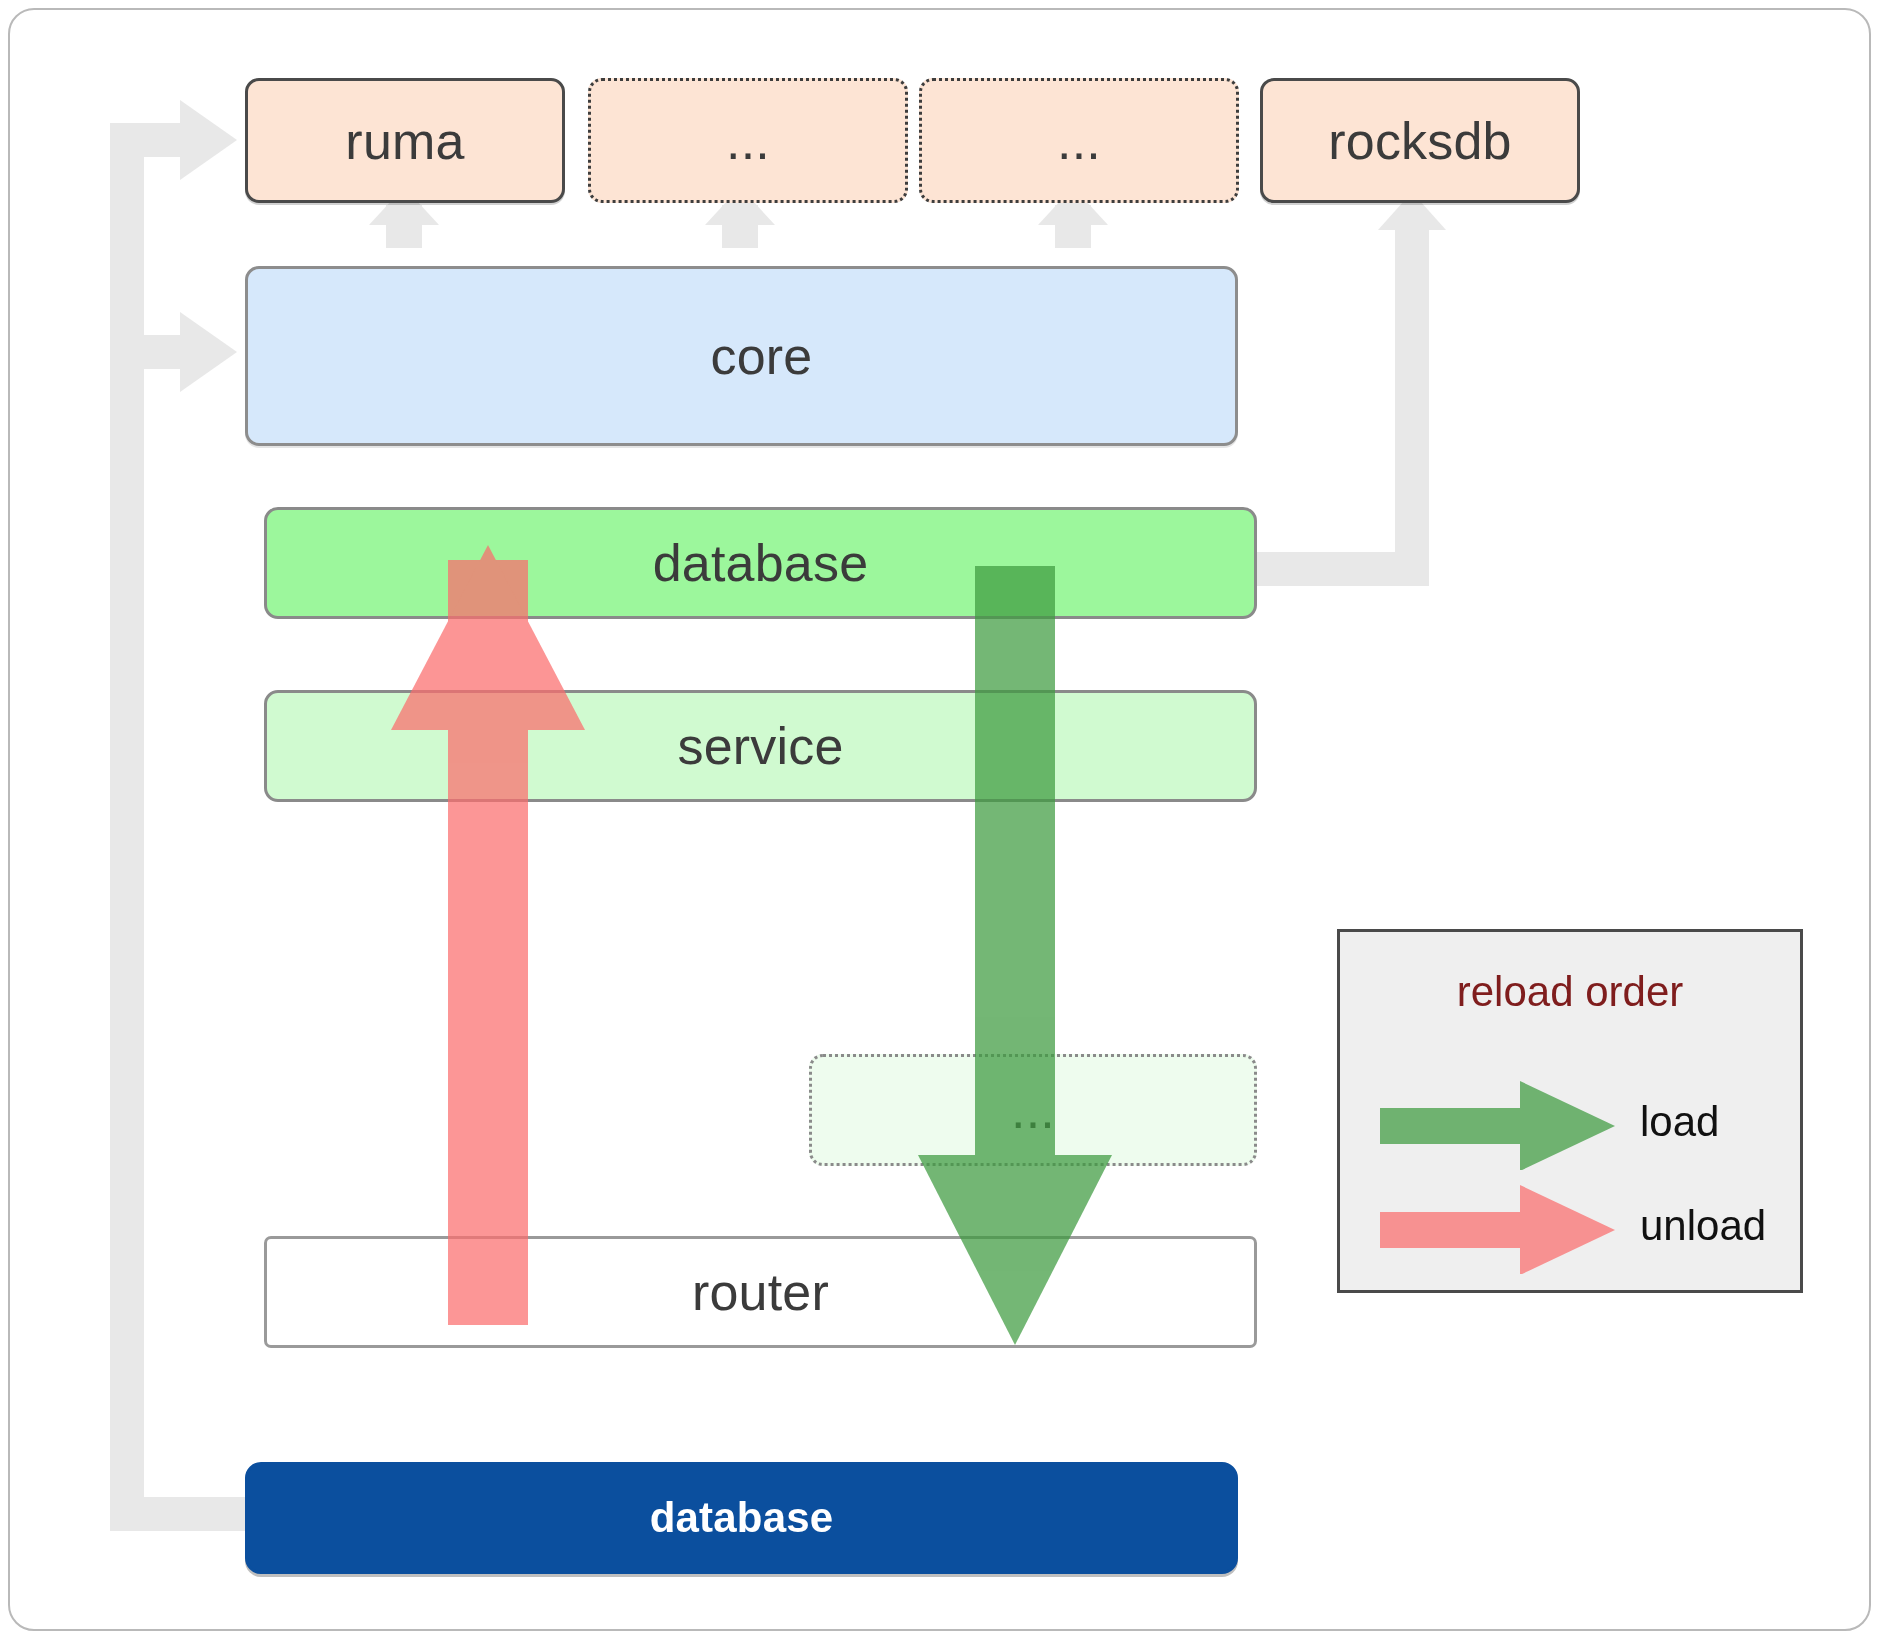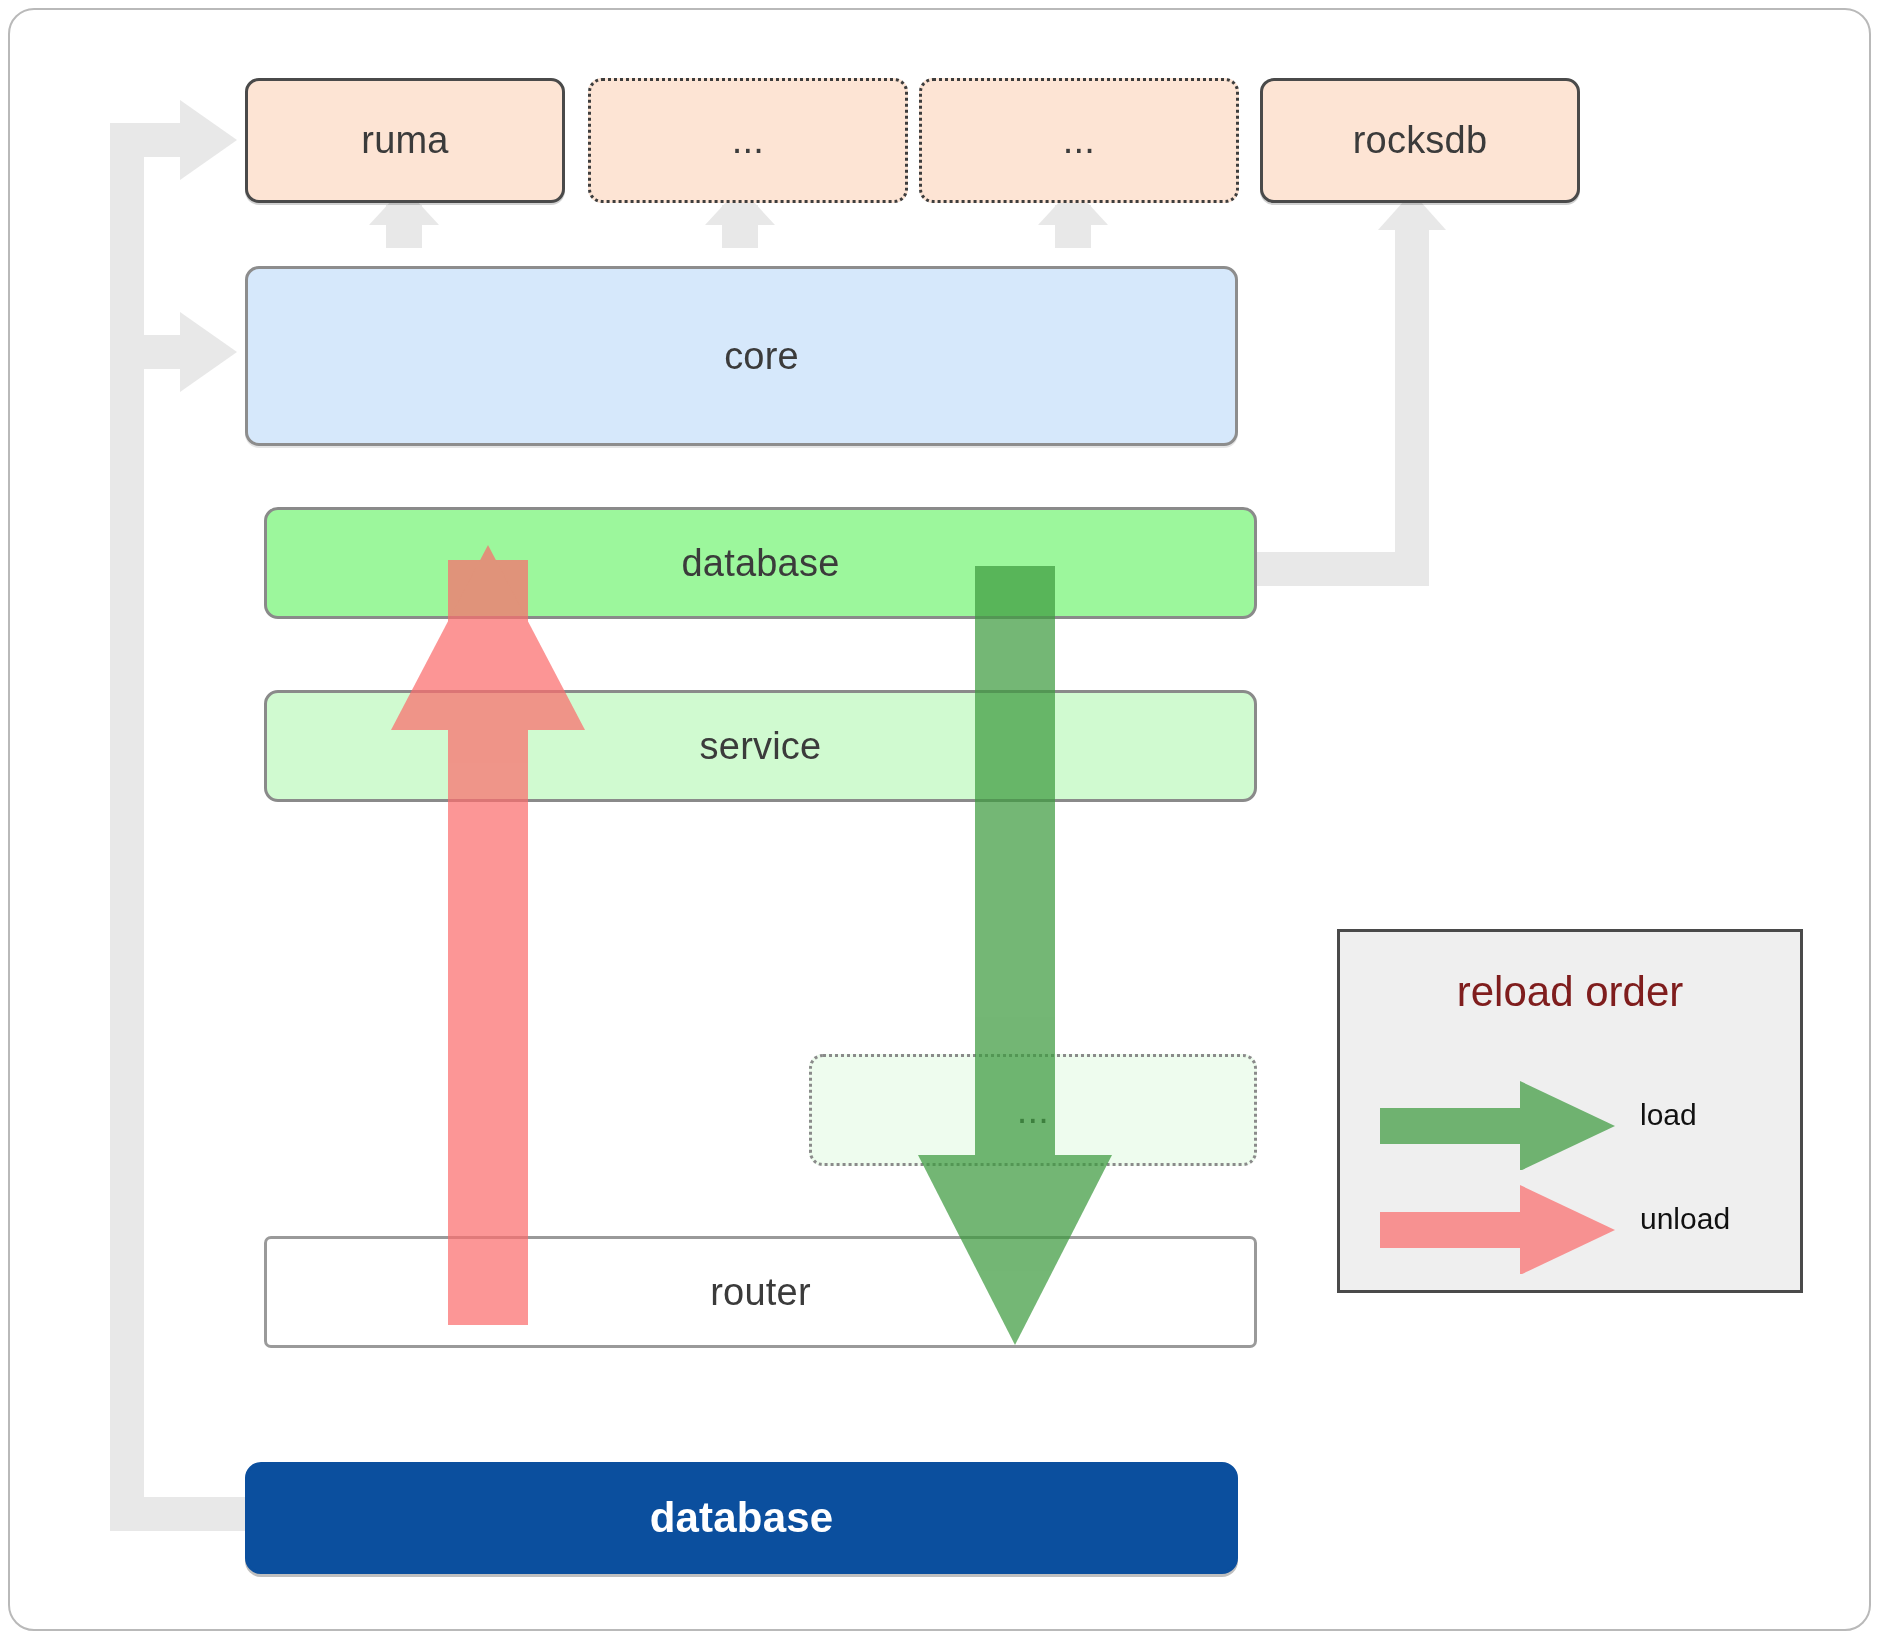--- a/index.html
+++ b/index.html
@@ -28,21 +28,21 @@
     background: #ffffff;
   }
 
   .node {
     position: absolute;
     box-sizing: border-box;
     display: flex;
     align-items: center;
     justify-content: center;
     border-radius: 14px;
-    font-size: 38px;
+    font-size: 52px;
     color: #3b3b3b;
     letter-spacing: .2px;
     z-index: 6;
   }
   .node .lbl { pointer-events: none; }
 
   
   .dep {
     background: #fde4d4;
     border: 3px solid #4a4a4a;
@@ -125,21 +125,21 @@
     position: absolute;
     left: 40px;
     top: 0;
     width: 240px;
     height: 90px;
   }
   .legend-label {
     position: absolute;
     left: 300px;
     top: 18px;
-    font-size: 30px;
+    font-size: 42px;
     color: #111;
   }
 </style>
 </head>
 <body>
 
 <div id="canvas">
 
   <div class="frame"></div>
 

